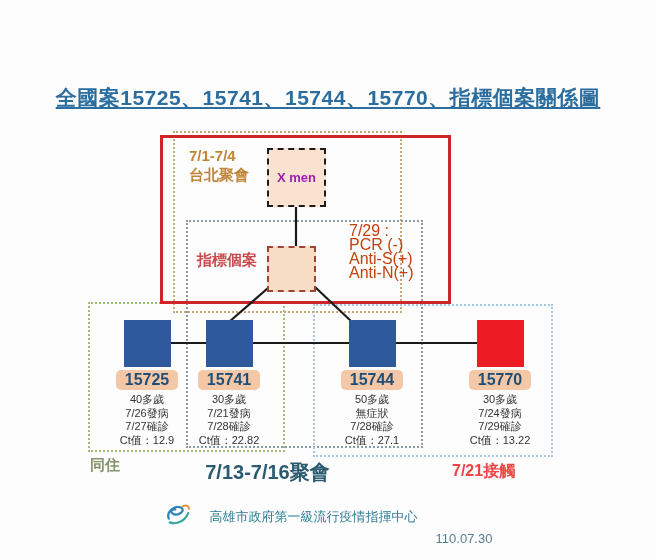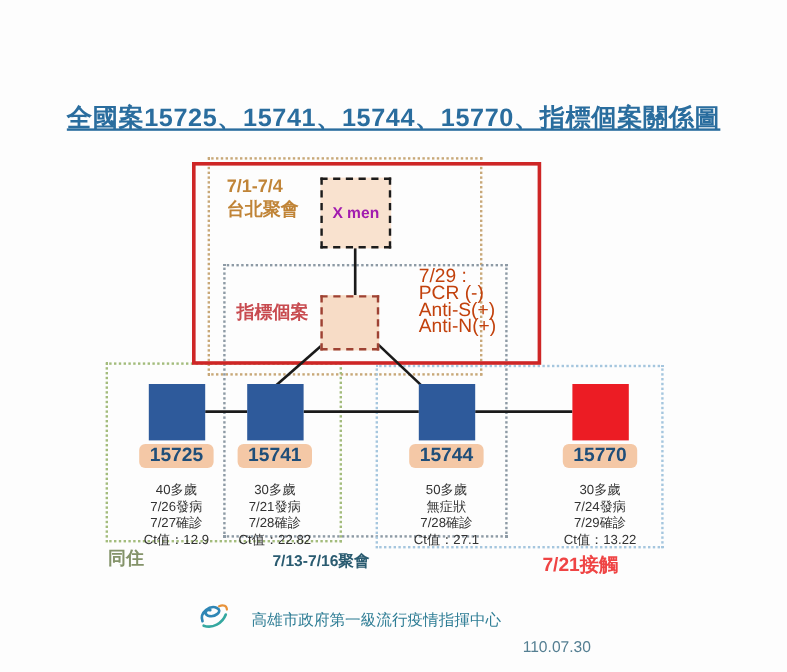--- a/index.html
+++ b/index.html
@@ -26,25 +26,25 @@
   .pcr-block{position:absolute;left:349px;top:224px;font-size:16px;color:#c2410c;line-height:14px;}
   
   .lines{position:absolute;left:0;top:0;pointer-events:none;}
   
   .case{position:absolute;top:320px;width:94px;text-align:center;}
   .c1{left:100px;} .c2{left:182px;} .c3{left:325px;} .c4{left:453px;}
   .node{width:47px;height:47px;margin:0 auto;background:#2e5a9b;}
   .node.red{background:#ec1c24;}
   .pill{width:62px;margin:3px auto 2px auto;background:#f4c8a6;border-radius:5px;
         font-size:16px;font-weight:bold;color:#1f4e79;padding:1px 0;}
-  .details{font-size:11px;color:#333;line-height:13.5px;margin-top:13px;}
+  .details{font-size:11px;color:#333;line-height:13.5px;margin-top:3px;}
   
   .lbl-cohabit{position:absolute;left:90px;top:456px;font-size:15px;font-weight:bold;color:#84936a;}
   .lbl-gather{position:absolute;left:170px;top:459px;width:195px;text-align:center;
-              font-size:13px;font-weight:bold;color:#2a5b70;}
+              font-size:20px;font-weight:bold;color:#2a5b70;}
   .lbl-contact{position:absolute;left:452px;top:461px;font-size:16px;font-weight:bold;color:#ef4444;}
   
   .footer{position:absolute;left:0;top:487px;width:656px;display:flex;align-items:center;
           justify-content:center;gap:18px;}
   .footer .org{font-size:13px;color:#2e7d95;}
   .footer .date{font-size:13px;color:#557f92;margin-top:44px;}
 </style>
 </head>
 <body>
 

